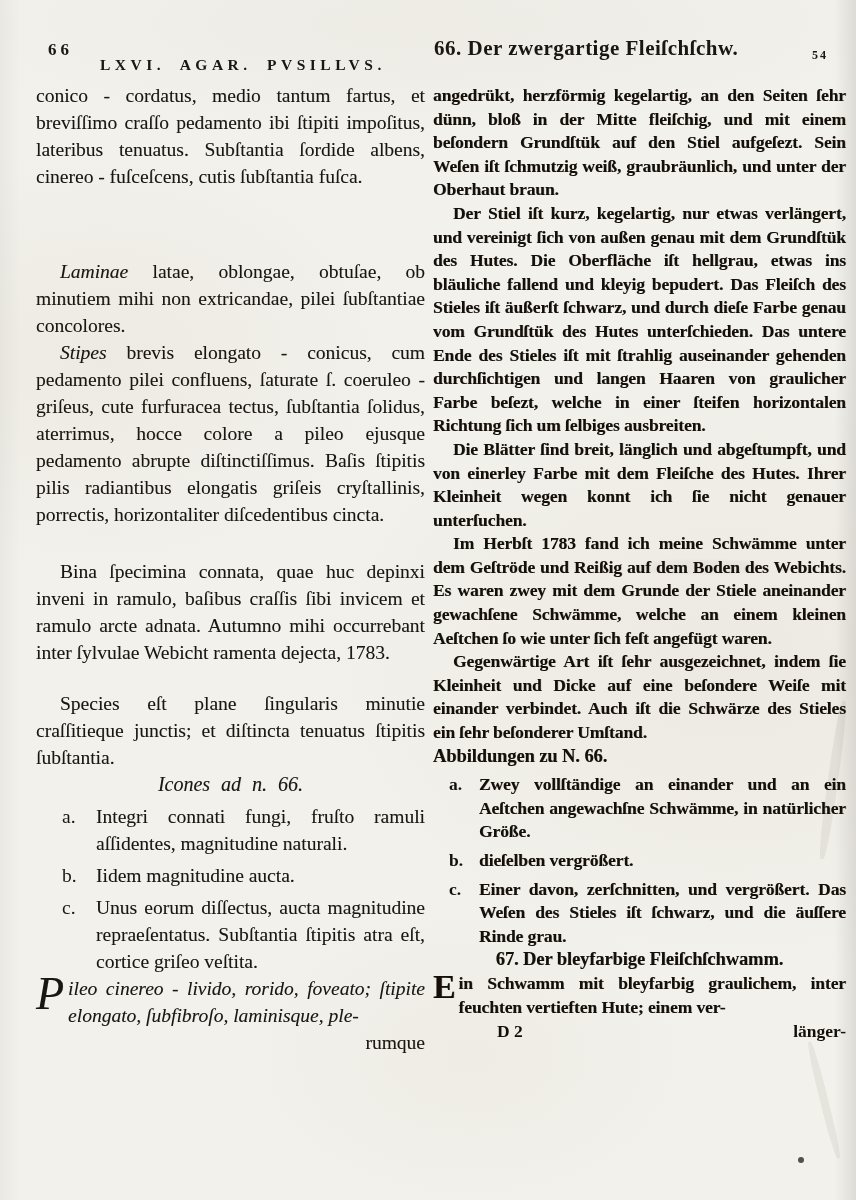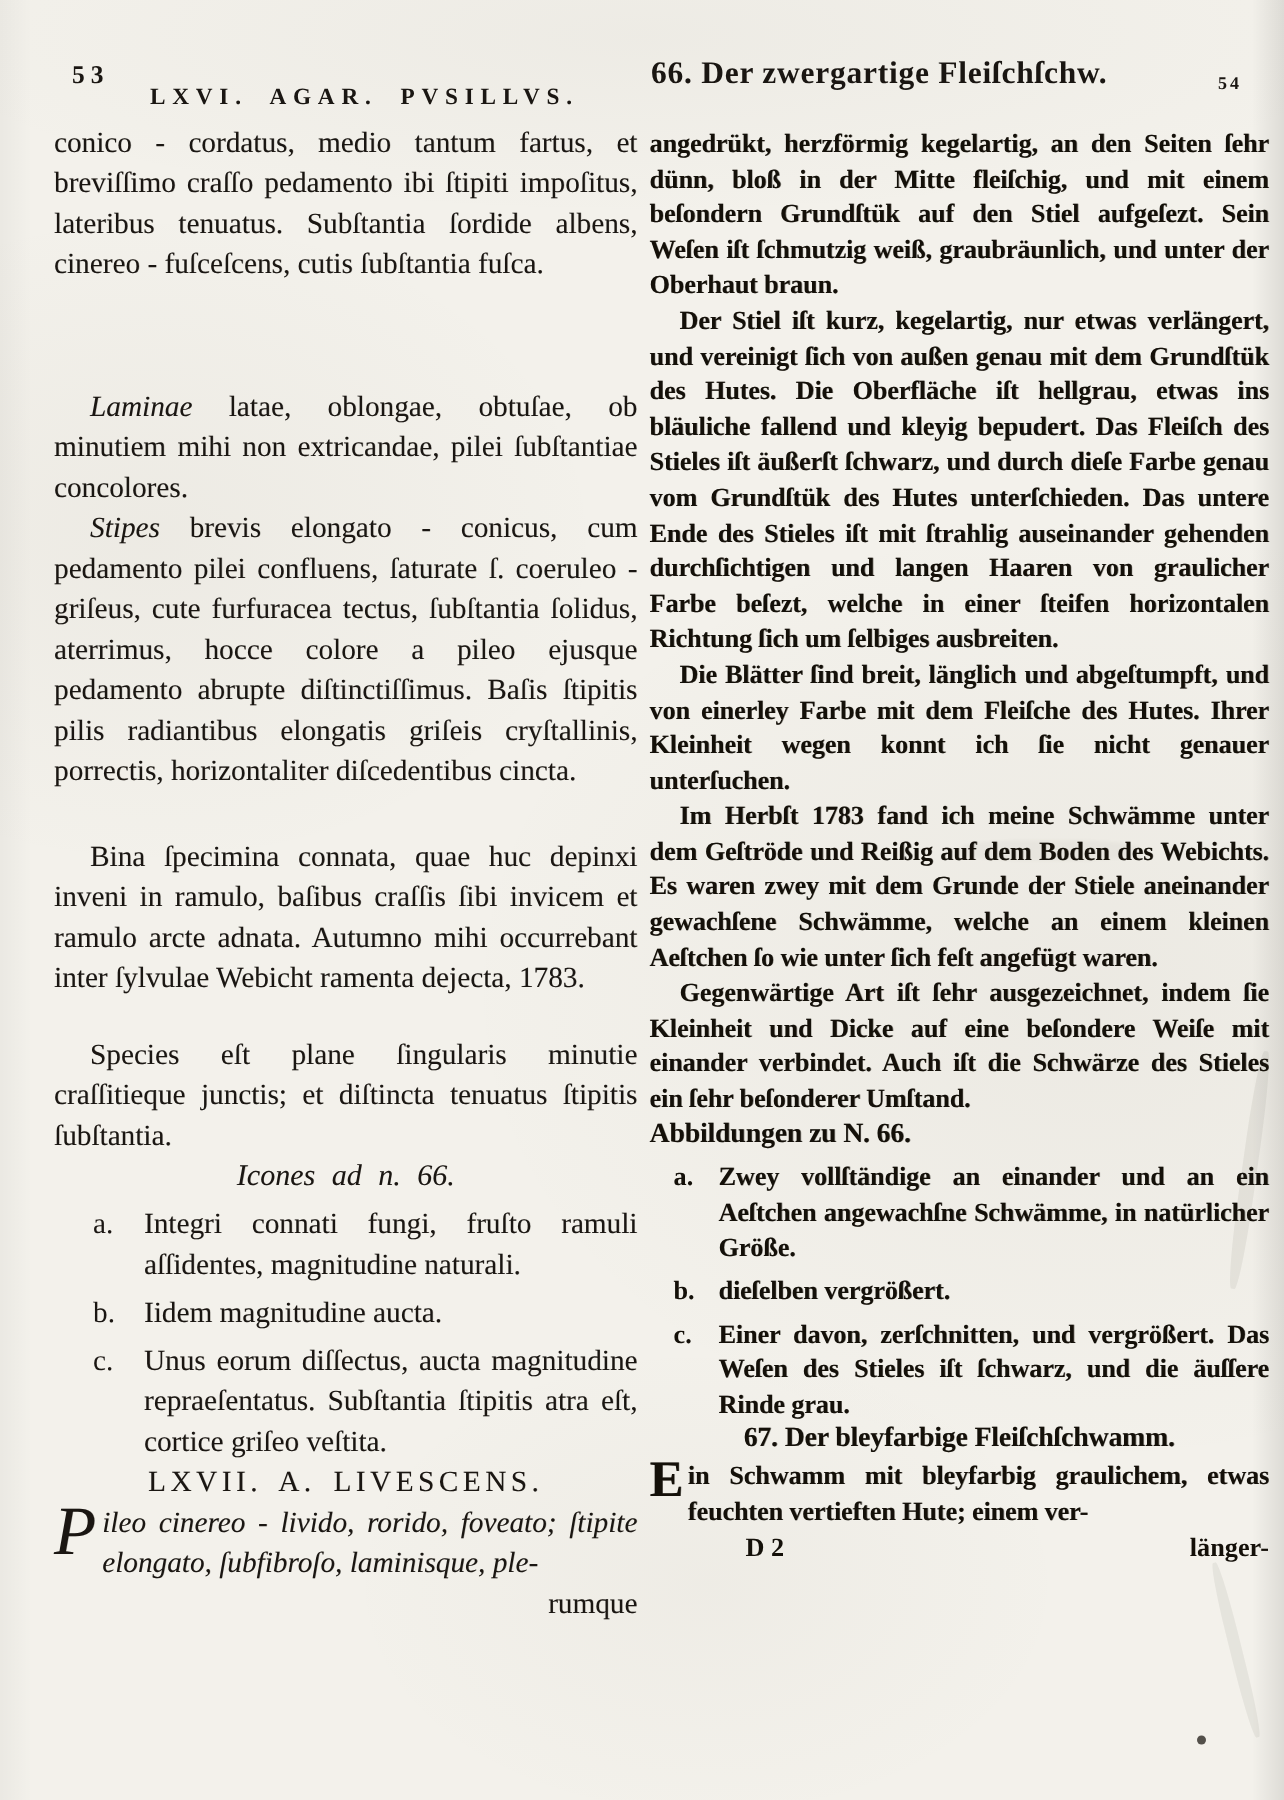--- a/index.html
+++ b/index.html
@@ -69,21 +69,21 @@
   .art1{left:828px;top:700px;width:10px;height:160px;transform:rotate(8deg);}
   .art2{left:820px;top:1040px;width:8px;height:120px;transform:rotate(-14deg);}
   .art3{left:640px;top:560px;width:120px;height:14px;opacity:0.5;filter:blur(1px);}
 </style>
 </head>
 <body>
 
 <div class="scan">
 
   <div class="run-head">
-    <span class="pg-no-left">53</span>
+    <span class="pg-no-left">66</span>
     <span class="run-title-left">LXVI. AGAR. PVSILLVS.</span>
     <span class="run-title-right">66. Der zwergartige Fleiſchſchw.</span>
     <span class="pg-no-right">54</span>
   </div>
 
   <div class="col col-left">
     <p>conico - cordatus, medio tantum fartus, et breviſſimo craſſo pedamento ibi ſtipiti impoſitus, lateribus tenuatus. Subſtantia ſordide albens, cinereo - fuſceſcens, cutis ſubſtantia fuſca.</p>
 
     <p class="indent gap-lg"><span class="lead-italic">Laminae</span> <span>latae, oblongae, obtuſae, ob minutiem mihi non extricandae, pilei ſubſtantiae concolores.</span></p>
 
@@ -103,21 +103,20 @@
       <div class="fig-item">
         <span class="fig-label">b.</span>
         <p class="fig-text">Iidem magnitudine aucta.</p>
       </div>
       <div class="fig-item">
         <span class="fig-label">c.</span>
         <p class="fig-text">Unus eorum diſſectus, aucta magnitudine repraeſentatus. Subſtantia ſtipitis atra eſt, cortice griſeo veſtita.</p>
       </div>
     </div>
 
-    <p class="species-head">LXVII. A. LIVESCENS.</p>
 
     <p class="final-para"><span class="dropcap">P</span><span>ileo cinereo - livido, rorido, foveato; ſtipite elongato, ſubfibroſo, laminisque, ple-</span></p>
 
     <p class="catchword-row">rumque</p>
   </div>
 
   <div class="col col-right">
     <p>angedrükt, herzförmig kegelartig, an den Seiten ſehr dünn, bloß in der Mitte fleiſchig, und mit einem beſondern Grundſtük auf den Stiel aufgeſezt. Sein Weſen iſt ſchmutzig weiß, graubräunlich, und unter der Oberhaut braun.</p>
 
     <p class="indent-sm">Der Stiel iſt kurz, kegelartig, nur etwas verlängert, und vereinigt ſich von außen genau mit dem Grundſtük des Hutes. Die Oberfläche iſt hellgrau, etwas ins bläuliche fallend und kleyig bepudert. Das Fleiſch des Stieles iſt äußerſt ſchwarz, und durch dieſe Farbe genau vom Grundſtük des Hutes unterſchieden. Das untere Ende des Stieles iſt mit ſtrahlig auseinander gehenden durchſichtigen und langen Haaren von graulicher Farbe beſezt, welche in einer ſteifen horizontalen Richtung ſich um ſelbiges ausbreiten.</p>
@@ -140,21 +139,21 @@
         <p class="fig-text">dieſelben vergrößert.</p>
       </div>
       <div class="fig-item">
         <span class="fig-label">c.</span>
         <p class="fig-text">Einer davon, zerſchnitten, und vergrößert. Das Weſen des Stieles iſt ſchwarz, und die äuſſere Rinde grau.</p>
       </div>
     </div>
 
     <p class="next-species-head">67. Der bleyfarbige Fleiſchſchwamm.</p>
 
-    <p><span class="dropcap-de">E</span><span>in Schwamm mit bleyfarbig graulichem, etwas feuchten vertieften Hute; einem ver-</span></p>
+    <p><span class="dropcap-de">E</span><span>in Schwamm mit bleyfarbig graulichem, inter feuchten vertieften Hute; einem ver-</span></p>
 
     <div class="sig-row">
       <span>D 2</span>
       <span>länger-</span>
     </div>
   </div>
 
   <div class="ink-spot"></div>
   <div class="artifact art1"></div>
   <div class="artifact art2"></div>

